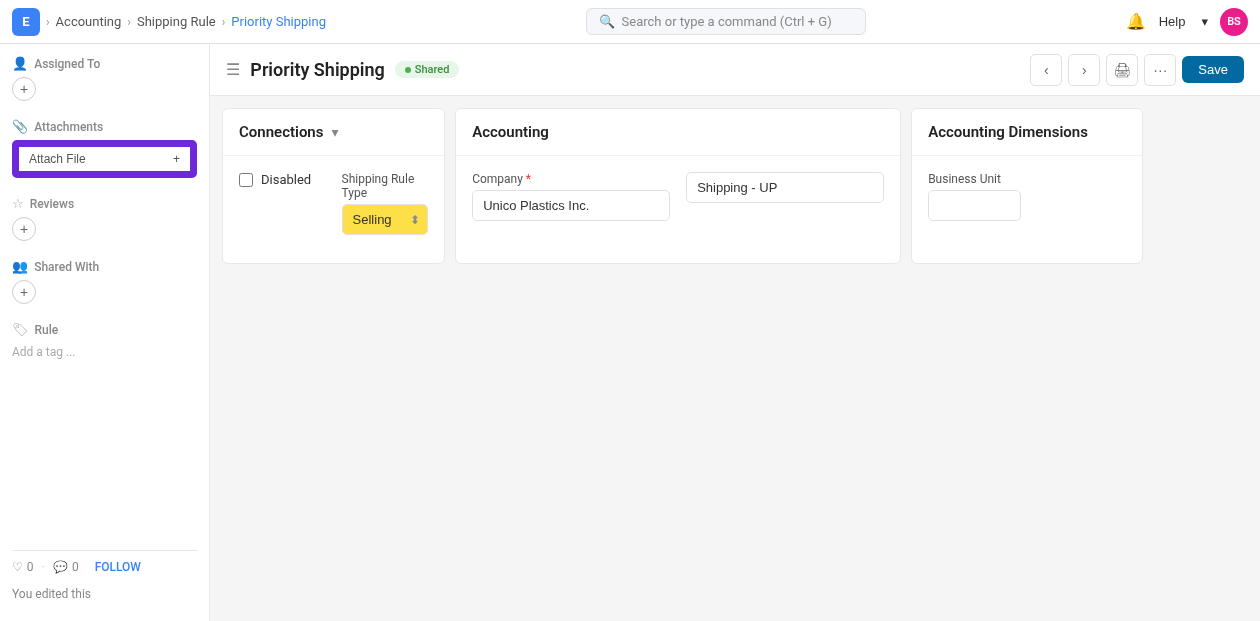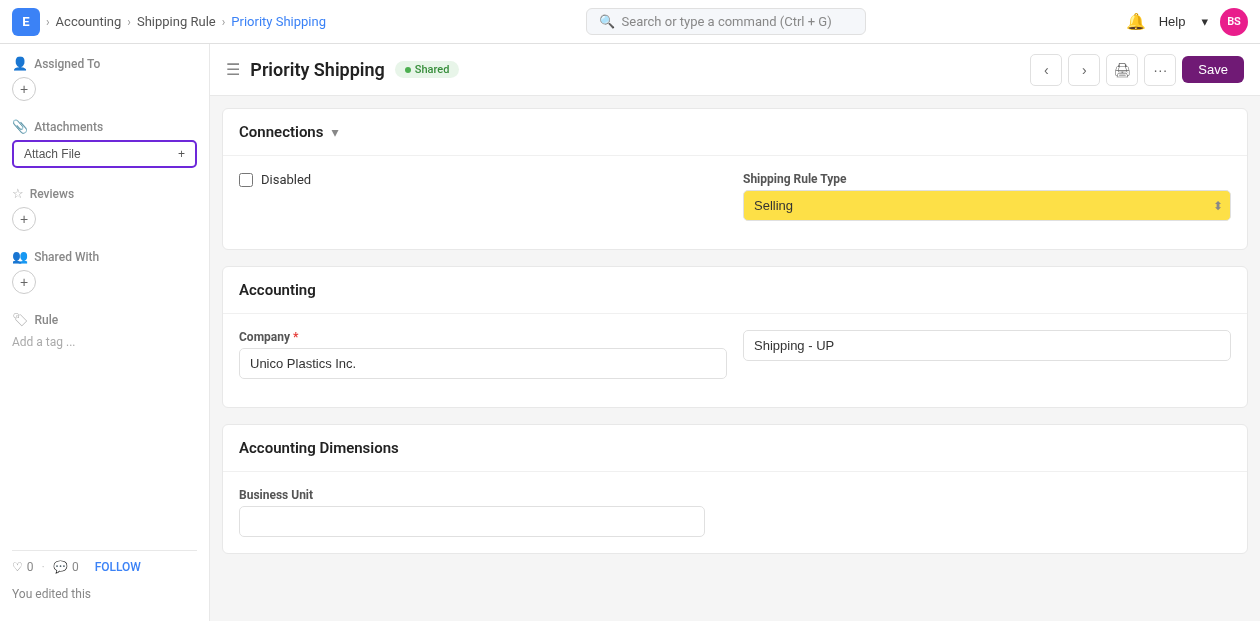--- a/index.html
+++ b/index.html
@@ -52,21 +52,21 @@
       font-size: 12px; color: #888; margin-bottom: 6px; font-weight: 500;
     }
     .sidebar-section-icon { font-size: 13px; color: #aaa; }
     .add-btn {
       width: 24px; height: 24px; border-radius: 50%; border: 1px solid #ccc;
       background: #fff; display: flex; align-items: center; justify-content: center;
       cursor: pointer; font-size: 14px; color: #666; line-height: 1;
     }
     .attach-file-btn {
       display: flex; align-items: center; gap: 6px;
-      border: 2px solid #6d28d9; border-radius: 5px; padding: 5px 10px;
+      border: 7px solid #6d28d9; border-radius: 5px; padding: 5px 10px;
       background: #fff; cursor: pointer; font-size: 12px; color: #555; width: 100%;
     }
     .sidebar-tag-input { color: #aaa; font-size: 12px; cursor: text; padding: 2px 0; }
 
     
     .page-header {
       display: flex; align-items: center; justify-content: space-between;
       background: #fff; border-bottom: 1px solid #e8e8e8;
       padding: 10px 16px; height: 52px; flex-shrink: 0;
     }
@@ -79,42 +79,42 @@
       padding: 2px 10px; font-size: 11px; font-weight: 500;
     }
     .enabled-dot { width: 6px; height: 6px; border-radius: 50%; background: #4caf50; }
     .page-header-right { display: flex; align-items: center; gap: 6px; }
     .icon-btn {
       width: 32px; height: 32px; border: 1px solid #e0e0e0; border-radius: 5px;
       background: #fff; display: flex; align-items: center; justify-content: center;
       cursor: pointer; color: #666; font-size: 14px;
     }
     .save-btn {
-      background: #701a75; color: #fff; border: none; border-radius: 6px;
+      background: #0369a1; color: #fff; border: none; border-radius: 6px;
       padding: 6px 16px; font-size: 13px; font-weight: 500; cursor: pointer;
     }
     .page-header-wrapper { background: #fff; }
 
-    .content-area { padding: 12px; display: flex; flex-direction: column; gap: 16px; }
+    .content-area { padding: 12px; display: flex; flex-direction: row; gap: 10px; }
 
     
     .card {
       background: #fff; border: 1px solid #e8e8e8; border-radius: 6px; overflow: hidden;
     }
     .card-header {
       display: flex; align-items: center; gap: 8px;
       padding: 14px 16px; border-bottom: 1px solid #f0f0f0;
     }
     .card-title { font-size: 15px; font-weight: 600; color: #222; }
     .card-collapse-icon { color: #888; cursor: pointer; font-size: 14px; }
     .card-body { padding: 16px; }
 
     .field-row { display: flex; gap: 16px; margin-bottom: 12px; }
     .field-group { flex: 1; display: flex; flex-direction: column; gap: 4px; }
-    .field-label { font-size: 12px; color: #555; font-weight: 700; }
+    .field-label { font-size: 12px; color: #555; font-weight: 400; }
     .required-star { color: #e53935; }
     .field-input {
       border: 1px solid #e0e0e0; border-radius: 5px; padding: 7px 10px;
       font-size: 13px; color: #333; background: #fff; outline: none;
     }
     .field-select {
       border: 1px solid #e0e0e0; border-radius: 5px; padding: 7px 10px;
       font-size: 13px; color: #333; background: #fde047; outline: none;
       appearance: none; width: 100%; cursor: pointer;
     }

